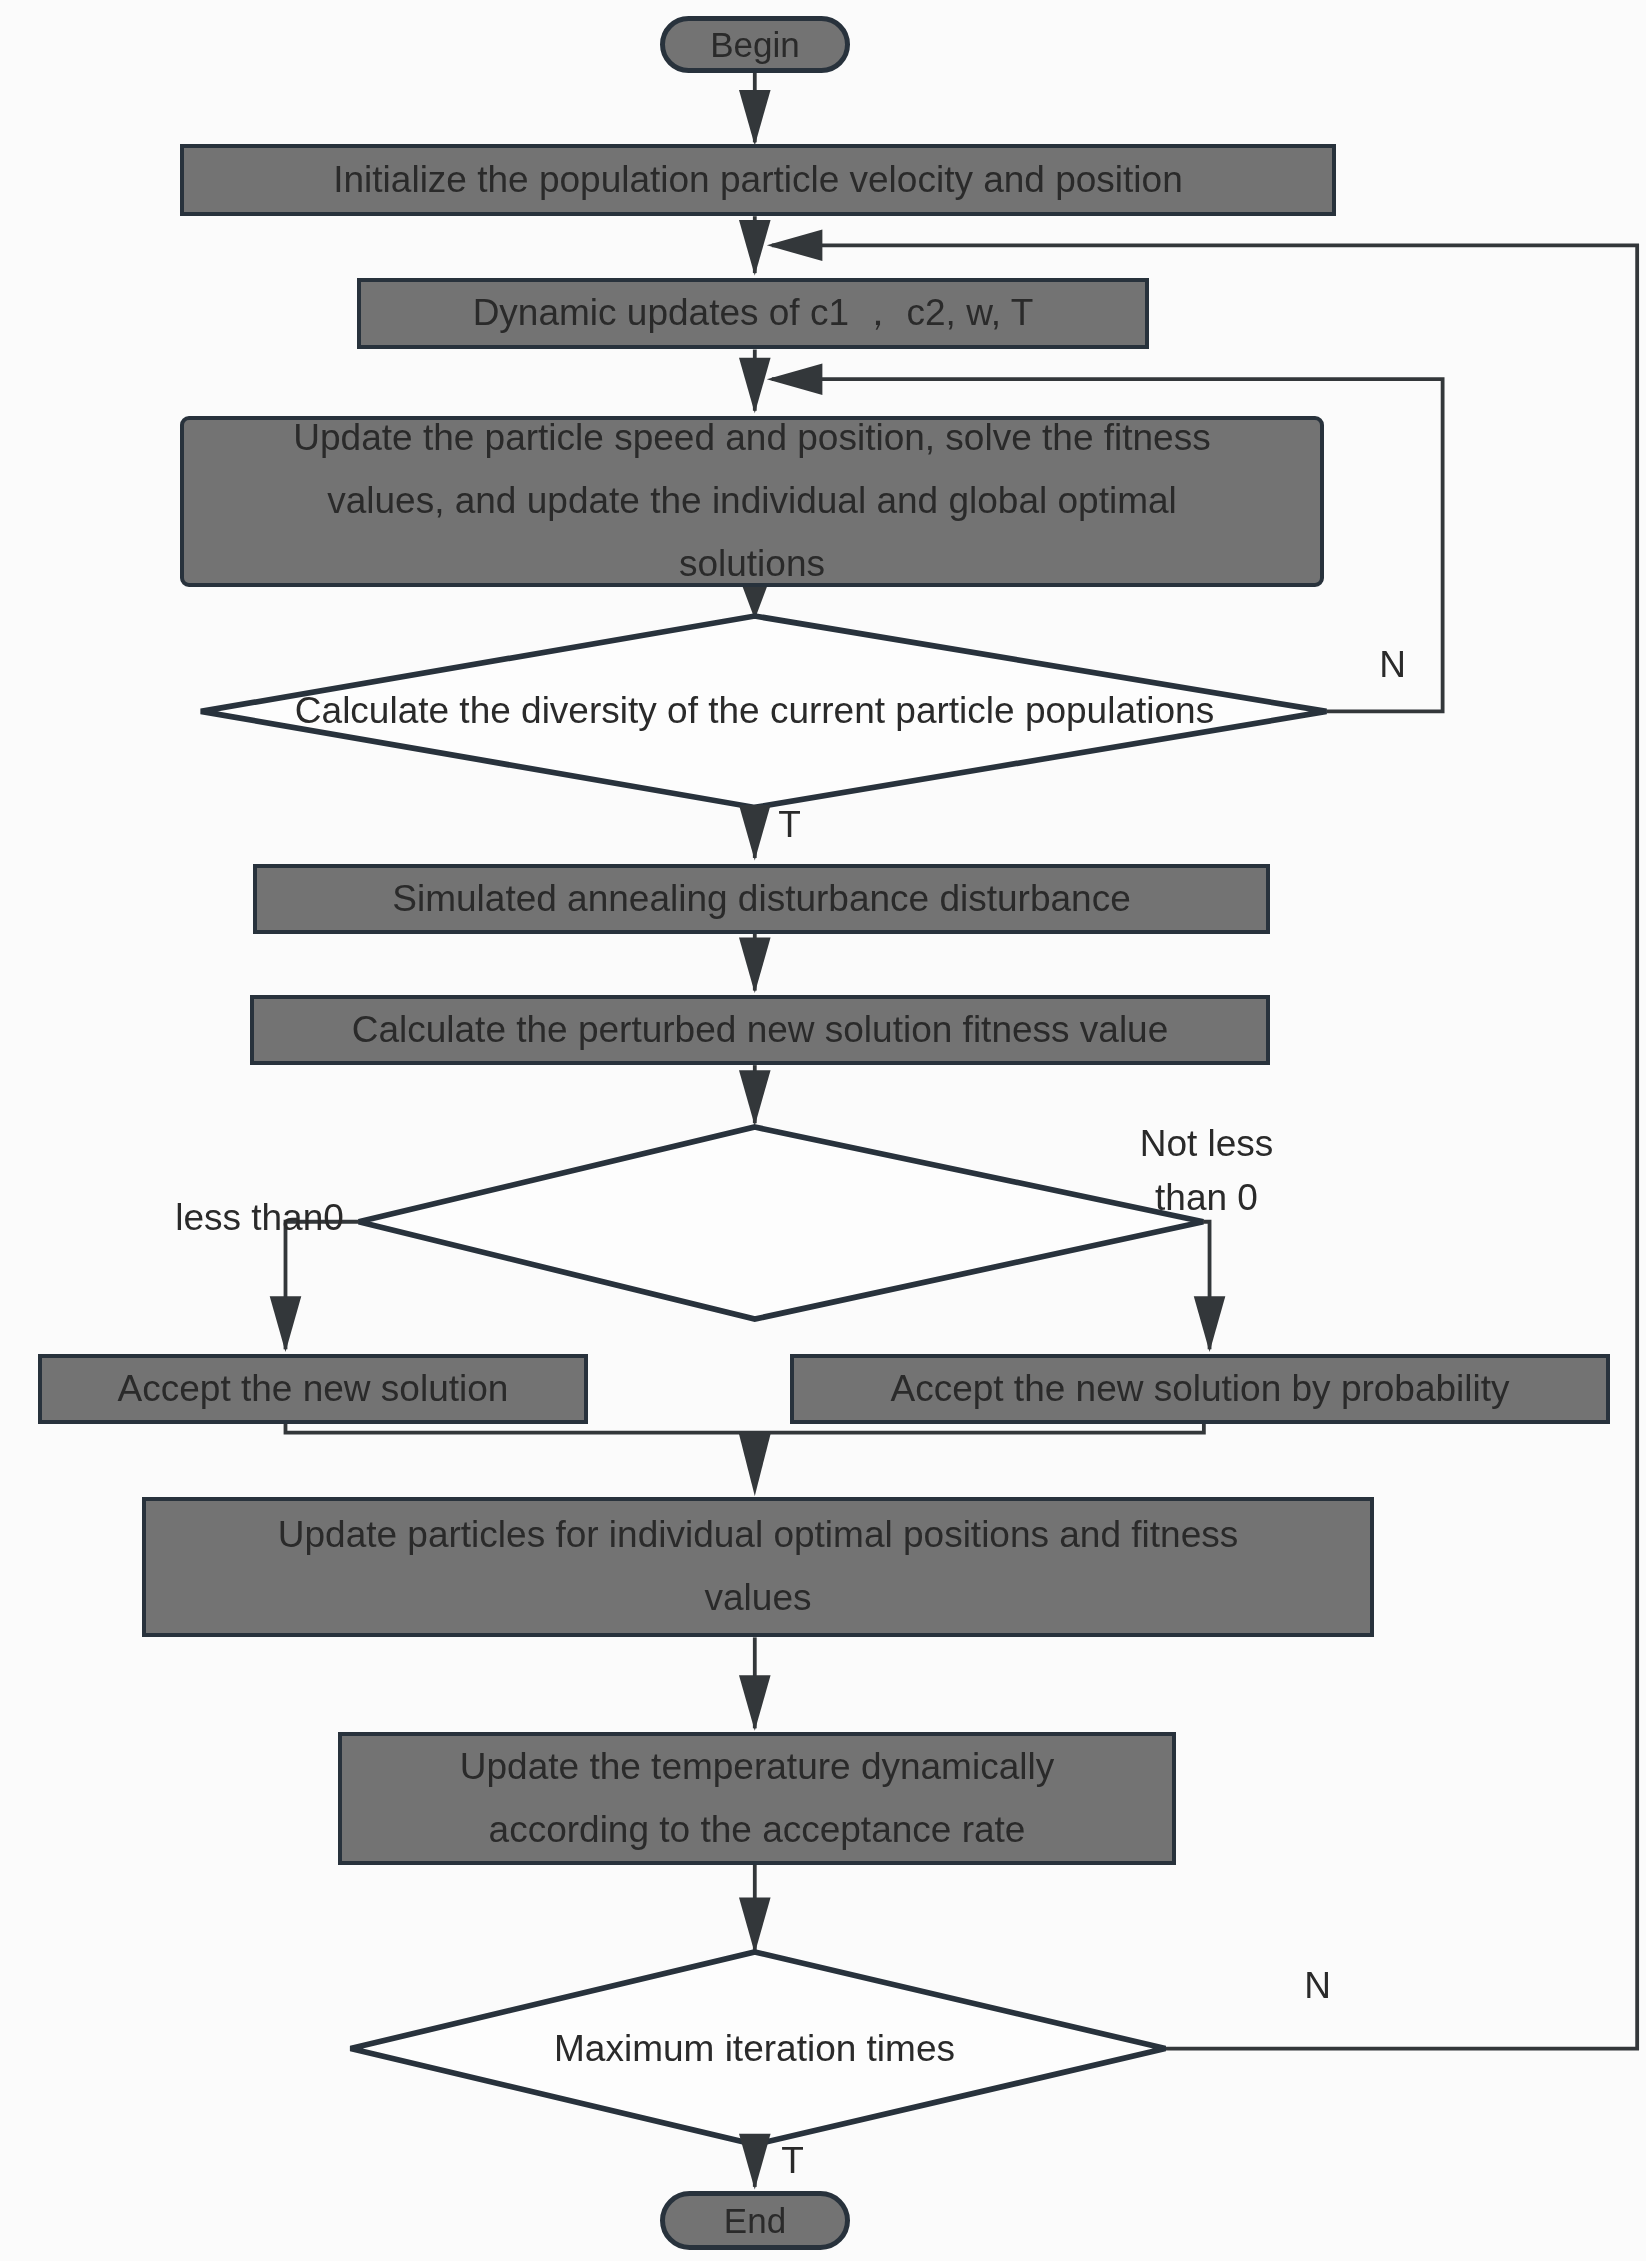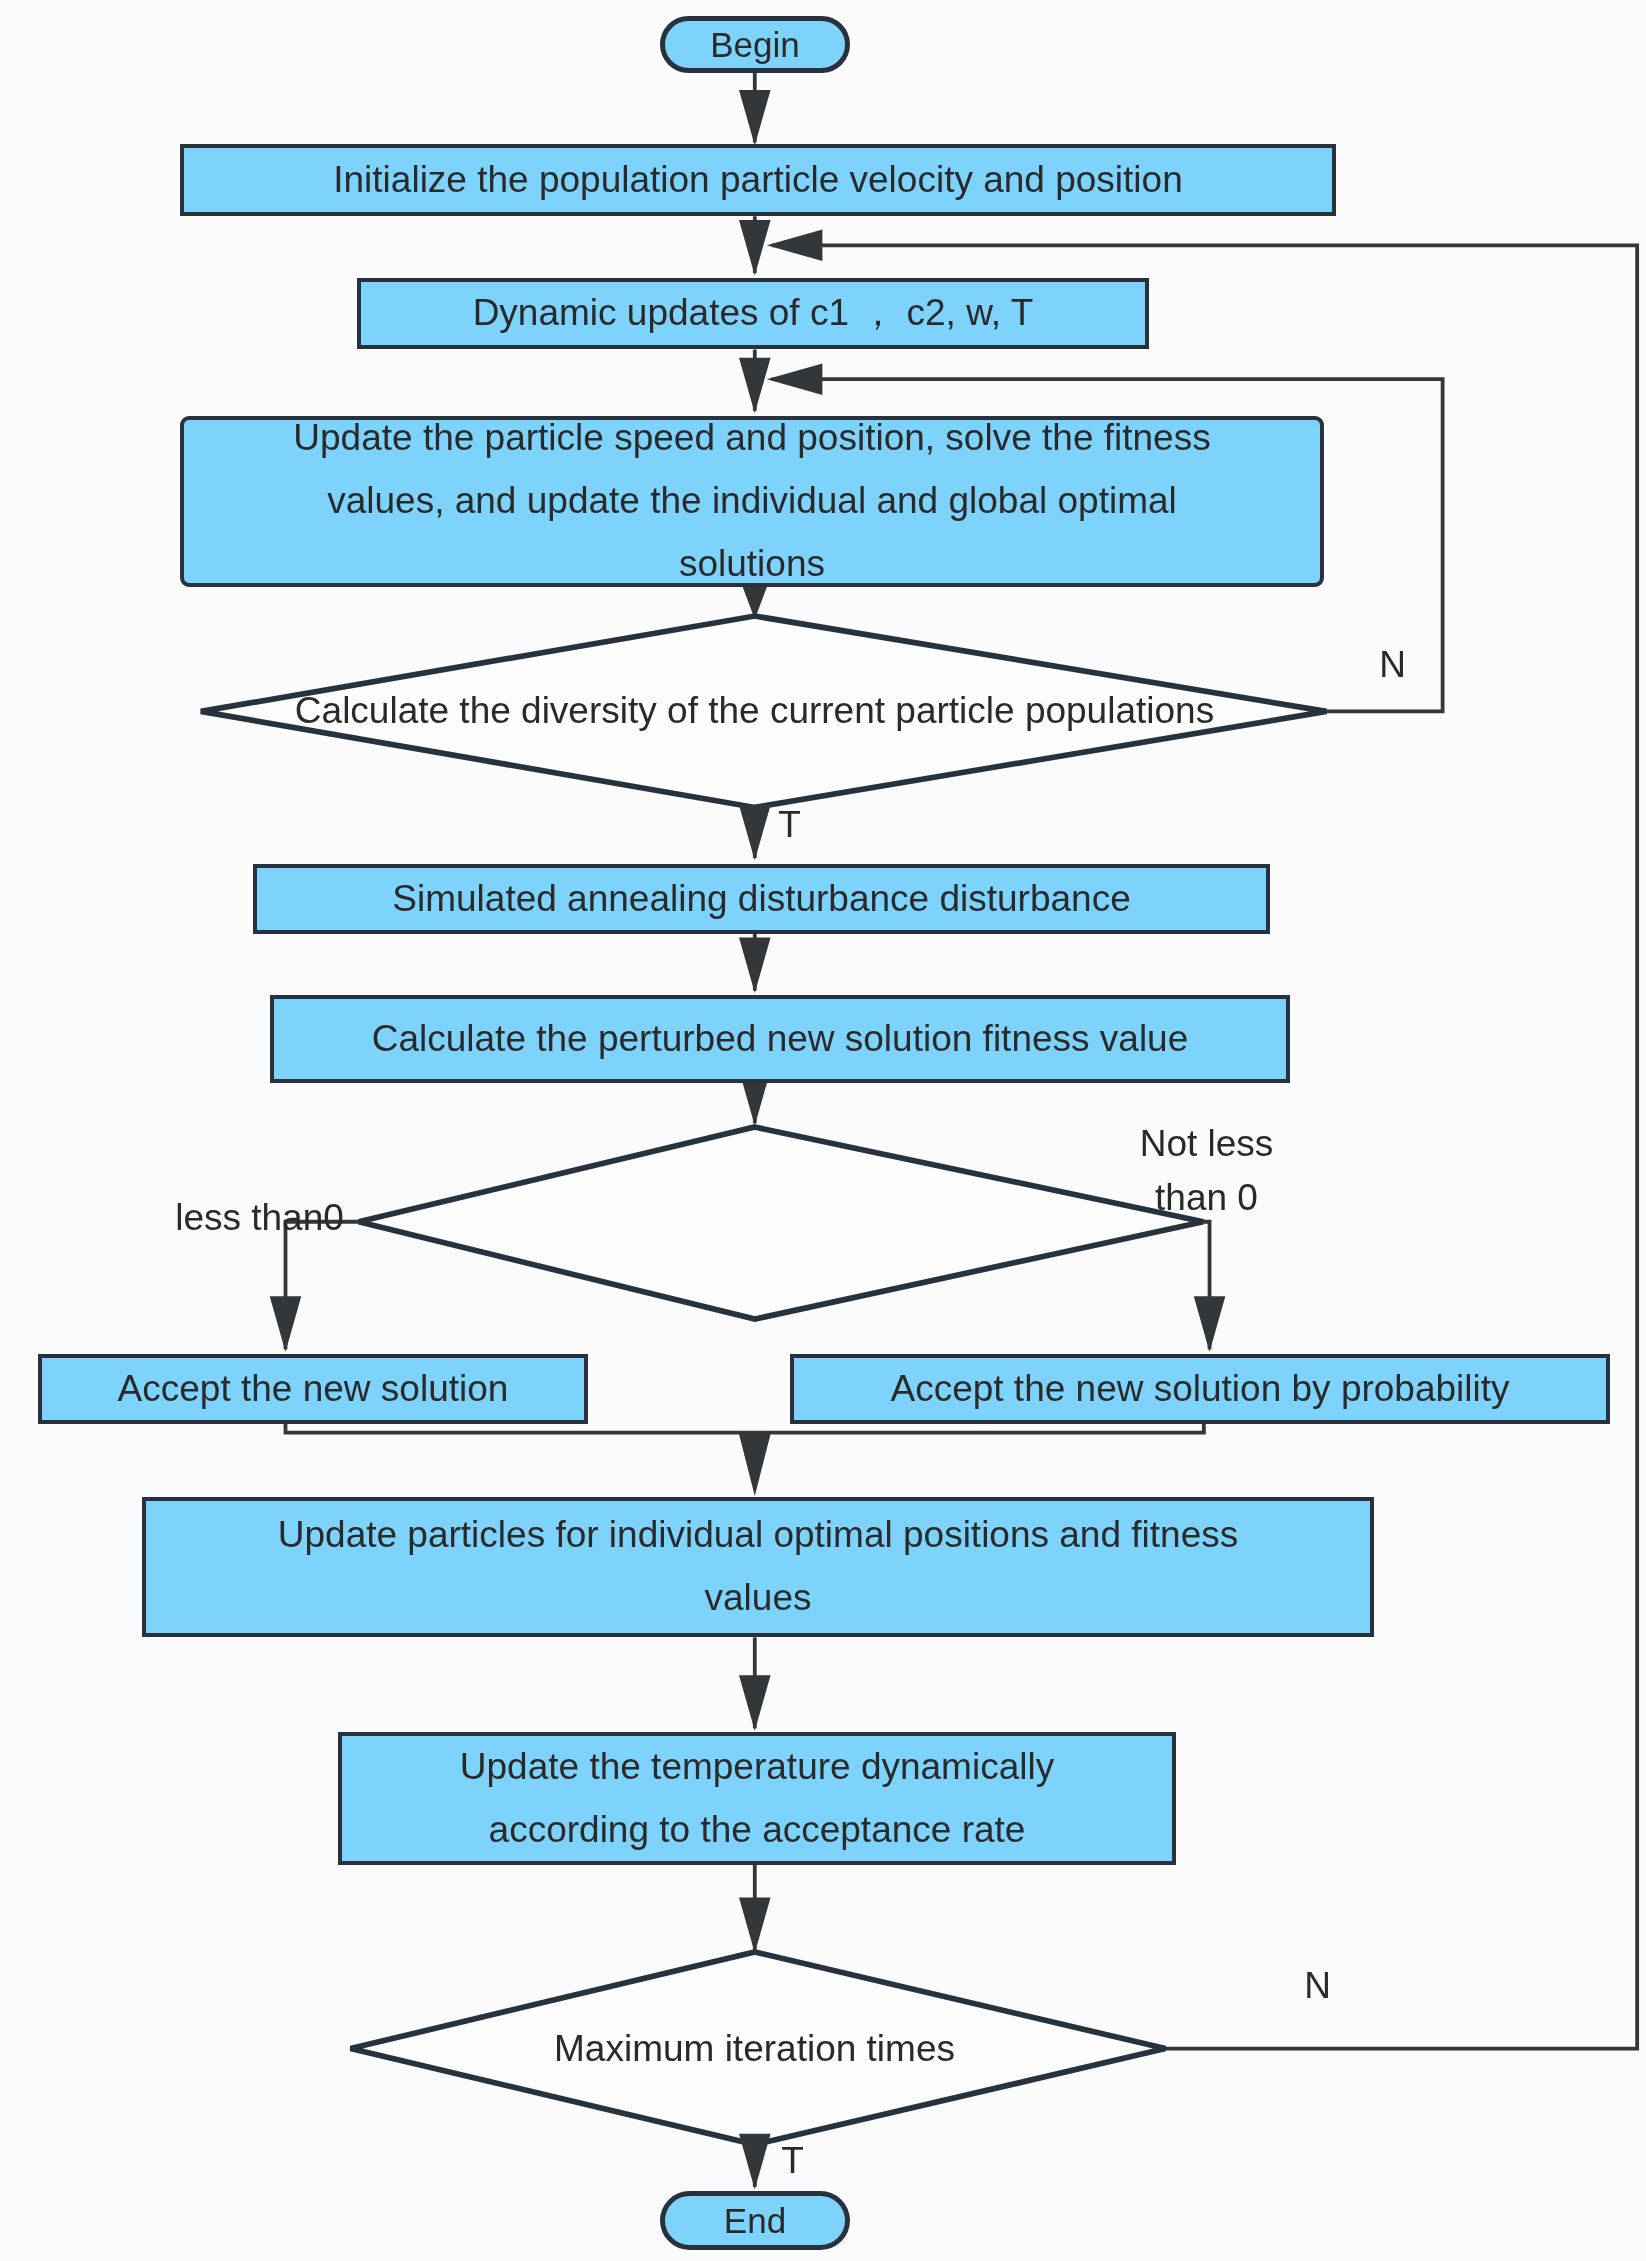--- a/index.html
+++ b/index.html
@@ -10,21 +10,21 @@
     font-family:"Liberation Sans", sans-serif;
     color:#2a2a2a;
     overflow:hidden;
   }
   #wires{position:absolute;left:0;top:0;width:1646px;height:2261px;}
   #wires path{stroke:#33373a;stroke-width:6;fill:none;}
   #wires polygon.head{fill:#33373a;stroke:none;}
   #wires polygon.diamond{fill:#fdfdfd;stroke:#28323c;stroke-width:9;}
   .node{
     position:absolute;box-sizing:border-box;
-    background:#7dd3fc;border:4.4px solid #28323c;
+    background:#737373;border:4.4px solid #28323c;
     display:flex;align-items:center;justify-content:center;
     text-align:center;font-size:37px;line-height:1.3;
     white-space:pre-line;color:#2a2a2a;
   }
   .terminal{border-radius:30px;border-width:5px;font-size:35px;}
   .multiline{line-height:1.7;}
   .lbl{
     position:absolute;display:flex;align-items:center;justify-content:center;
     text-align:center;font-size:37px;color:#2a2a2a;white-space:pre-line;
     line-height:1.45;
@@ -96,21 +96,21 @@
   <div class="node" style="left:357px;top:278px;width:792px;height:71px;">Dynamic updates of c1 ， c2, w, T</div>
 
   <div class="node multiline" style="left:180px;top:416px;width:1144px;height:171px;border-radius:9px;">Update the particle speed and position, solve the fitness
 values, and update the individual and global optimal
 solutions</div>
 
   <div class="lbl" style="left:208px;top:668px;width:1093px;height:86px;">Calculate the diversity of the current particle populations</div>
 
   <div class="node" style="left:253px;top:864px;width:1017px;height:70px;">Simulated annealing disturbance disturbance</div>
 
-  <div class="node" style="left:250px;top:995px;width:1020px;height:88px;margin-left:20px;">Calculate the perturbed new solution fitness value</div>
+  <div class="node" style="left:250px;top:995px;width:1020px;height:70px;">Calculate the perturbed new solution fitness value</div>
 
 
   <div class="node" style="left:16px;top:1354px;width:550px;height:70px;margin-left:22px;">Accept the new solution</div>
 
   <div class="node" style="left:790px;top:1354px;width:820px;height:70px;">Accept the new solution by probability</div>
 
   <div class="node multiline" style="left:142px;top:1497px;width:1232px;height:140px;">Update particles for individual optimal positions and fitness
 values</div>
 
   <div class="node multiline" style="left:338px;top:1732px;width:838px;height:133px;">Update the temperature dynamically

